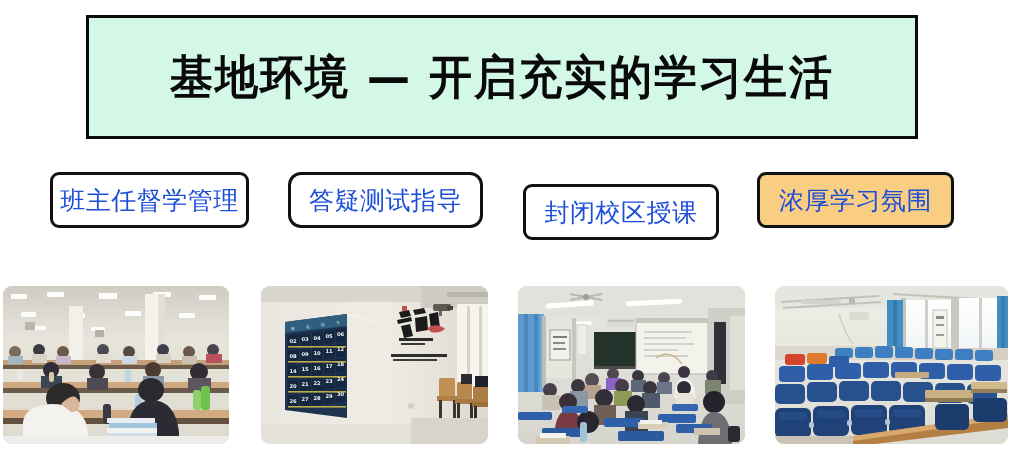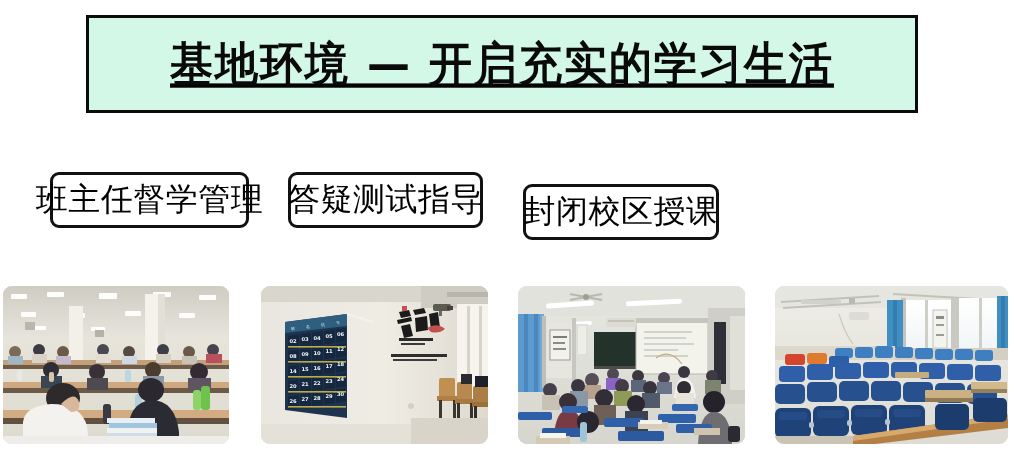--- a/index.html
+++ b/index.html
@@ -14,28 +14,27 @@
     overflow: hidden;
     font-family: "Liberation Sans", "DejaVu Sans", sans-serif;
   }
 
   
   .title-banner {
     position: absolute;
     left: 86px;
     top: 15px;
     width: 832px;
-    height: 98px;
+    height: 124px;
     box-sizing: border-box;
     background: #d4f8e8;
     border: 3px solid #0b0b0b;
     display: flex;
     align-items: center;
     justify-content: center;
-    text-decoration: underline;
   }
   .title-text {
     font-family: "DejaVu Sans", "Liberation Sans", sans-serif;
     font-size: 43px;
     font-weight: bold;
     color: #0a0a0a;
     letter-spacing: 2px;
     line-height: 1;
     white-space: nowrap;
     transform: scaleY(1.08);
@@ -56,32 +55,32 @@
     box-sizing: border-box;
     border: 3px solid #111111;
     border-radius: 9px;
     background: #ffffff;
     display: flex;
     align-items: center;
     justify-content: center;
   }
   .tag-label {
     font-family: "DejaVu Sans", "Liberation Sans", sans-serif;
-    font-size: 32px;
+    font-size: 25px;
     font-weight: normal;
-    color: #000000;
+    color: #1d4ed8;
     letter-spacing: 0.5px;
     white-space: nowrap;
   }
   .tag.highlight {
     background: #f9ce83;
   }
 
   .tag-0 { left: 50px;  width: 199px; }
-  .tag-1 { left: 288px; width: 195px; }
+  .tag-1 { left: 288px; width: 195px; border-radius: 13px; }
   .tag-2 { left: 523px; width: 196px; margin-top: 12px; }
   .tag-3 { left: 757px; width: 197px; }
 
   
   .photo-row {
     position: absolute;
     left: 0;
     top: 286px;
     width: 1015px;
     height: 158px;
@@ -114,20 +113,23 @@
   </div>
 
   <div class="tag tag-1">
     <span class="tag-label">答疑测试指导</span>
   </div>
 
   <div class="tag tag-2">
     <span class="tag-label">封闭校区授课</span>
   </div>
 
+  <div class="tag tag-3 highlight">
+    <span class="tag-label">浓厚学习氛围</span>
+  </div>
 
 </div>
 
 <div class="photo-row">
 
   <div class="photo photo-0">
     <svg viewBox="0 0 226 158" preserveAspectRatio="none">
       <defs>
         <linearGradient id="ceil1" x1="0" y1="0" x2="0" y2="1">
           <stop offset="0" stop-color="#cfcdc2"></stop>

